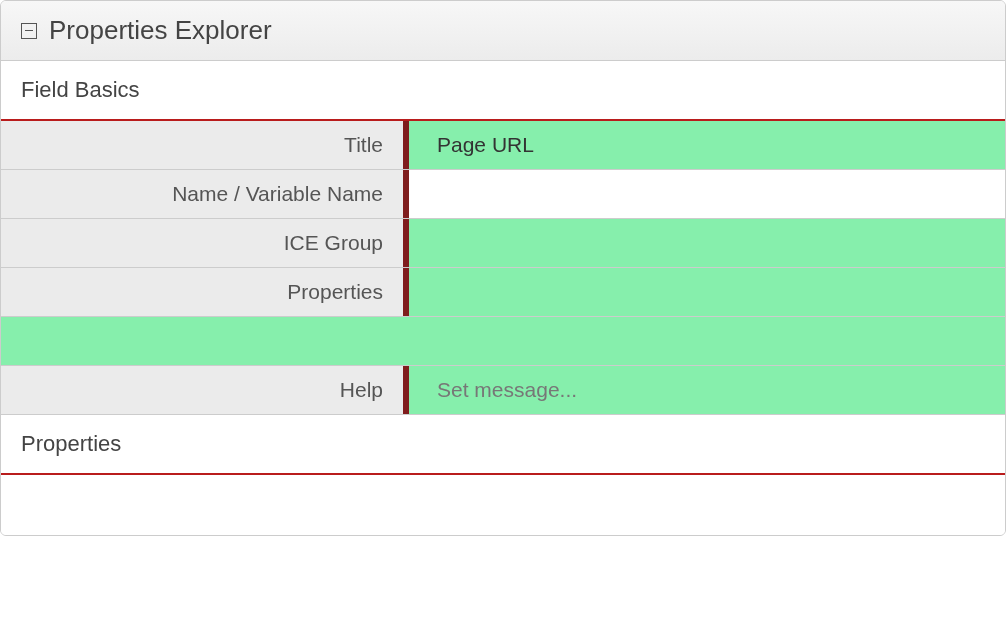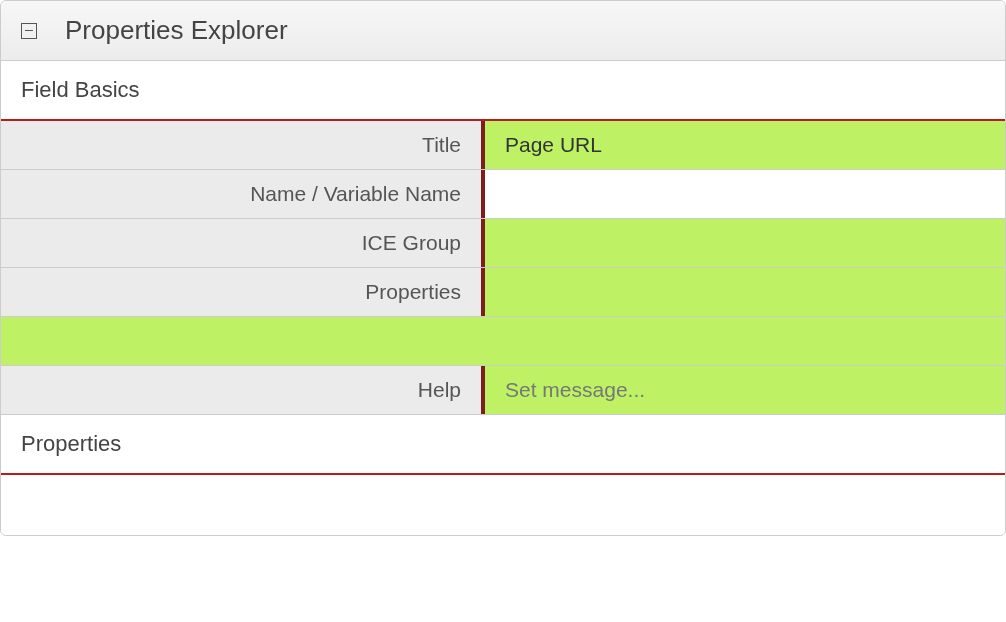--- a/index.html
+++ b/index.html
@@ -41,50 +41,49 @@
       content: "";
       width: 8px;
       height: 1.5px;
       background: #555;
       display: block;
     }
     .panel-title {
       font-size: 26px;
       font-weight: 400;
       color: #444;
-      margin-left: 16px;
     }
     .section-header {
       padding: 16px 20px;
       font-size: 22px;
       color: #444;
       border-bottom: 2px solid #b91c1c;
       background: #fff;
     }
     .section-header.subsequent {
       border-top: none;
     }
     .field-row {
       display: flex;
       border-bottom: 1px solid #ccc;
     }
     .field-label {
-      width: 484px;
+      width: 408px;
       flex-shrink: 0;
       background: #ebebeb;
       padding: 12px 20px;
       text-align: right;
       color: #555;
       font-size: 21px;
-      border-right: 4px solid #7f1d1d;
+      border-right: 6px solid #7f1d1d;
     }
     .field-value {
       flex: 1;
-      padding: 12px 20px;
-      background: #bef264;
+      padding: 12px 28px;
+      background: #86efac;
       color: #333;
       font-size: 21px;
       min-height: 48px;
     }
     .field-value.placeholder {
       color: #777;
     }
     .blank-area {
       height: 60px;
       background: #fff;

